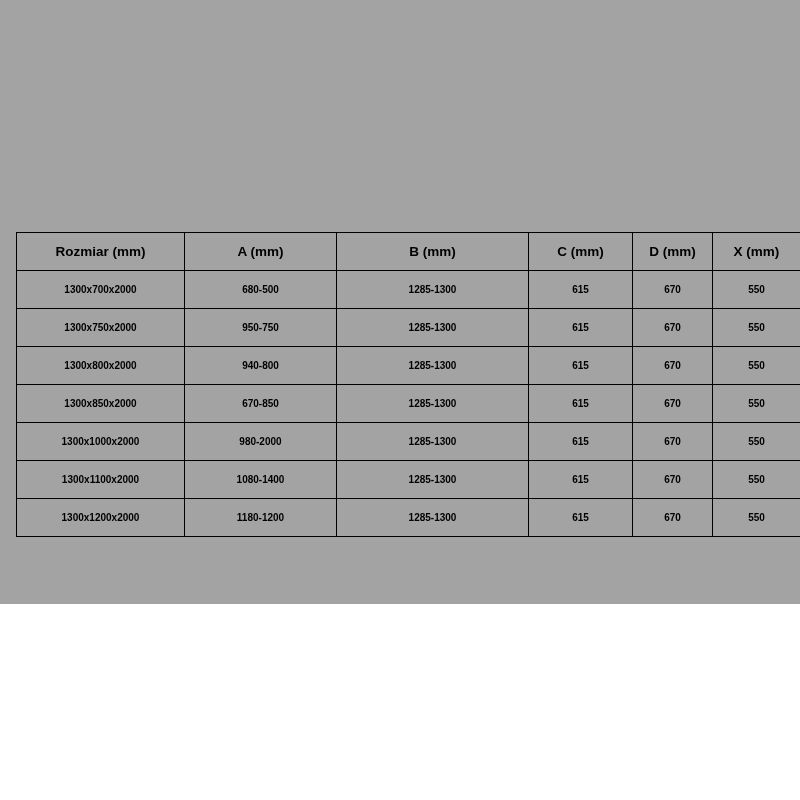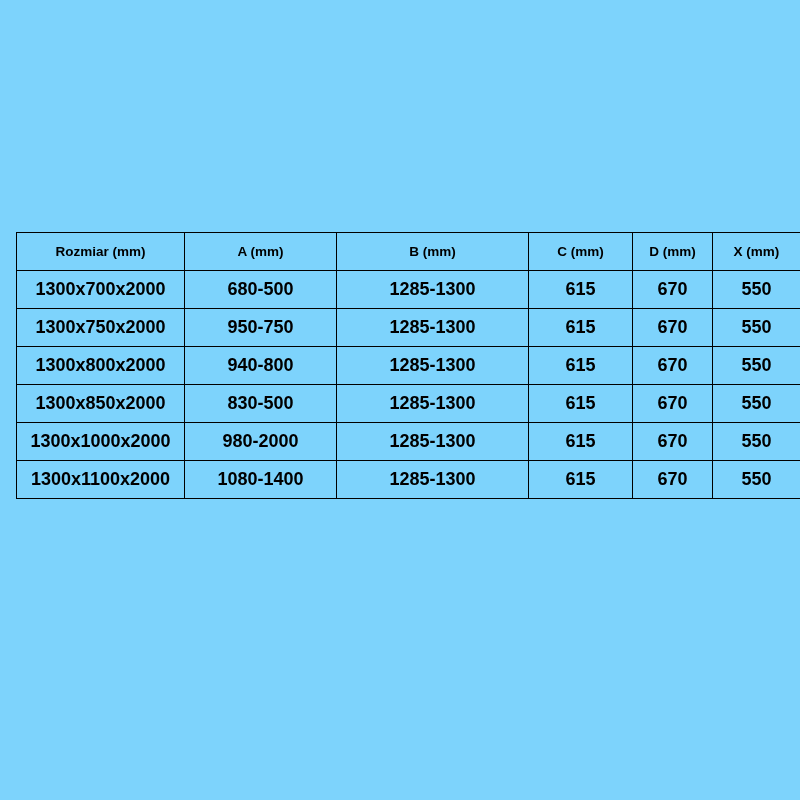--- a/index.html
+++ b/index.html
@@ -10,41 +10,41 @@
     height: 800px;
     overflow: hidden;
   }
   body {
     font-family: "Liberation Sans", sans-serif;
     color: #000000;
   }
   .sheet {
     position: relative;
     width: 800px;
-    height: 800px;
-    background: #7dd3fc;
+    height: 604px;
+    background: #a3a3a3;
   }
   .table-wrap {
     position: absolute;
     left: 16px;
     top: 232px;
     width: 768px;
   }
   table.size-table {
     border-collapse: collapse;
     width: 768px;
     table-layout: fixed;
   }
   table.size-table th,
   table.size-table td {
     border: 1px solid #000000;
     text-align: center;
     vertical-align: middle;
     height: 37px;
-    font-size: 18px;
+    font-size: 10px;
     font-weight: bold;
     color: #000000;
     padding: 0 2px;
     white-space: nowrap;
   }
   table.size-table thead th {
     font-size: 13.5px;
   }
   
   col.c0 { width: 168px; }
@@ -98,21 +98,21 @@
         <tr>
           <td>1300x800x2000</td>
           <td>940-800</td>
           <td>1285-1300</td>
           <td>615</td>
           <td>670</td>
           <td>550</td>
         </tr>
         <tr>
           <td>1300x850x2000</td>
-          <td>830-500</td>
+          <td>670-850</td>
           <td>1285-1300</td>
           <td>615</td>
           <td>670</td>
           <td>550</td>
         </tr>
         <tr>
           <td>1300x1000x2000</td>
           <td>980-2000</td>
           <td>1285-1300</td>
           <td>615</td>
@@ -120,16 +120,24 @@
           <td>550</td>
         </tr>
         <tr>
           <td>1300x1100x2000</td>
           <td>1080-1400</td>
           <td>1285-1300</td>
           <td>615</td>
           <td>670</td>
           <td>550</td>
         </tr>
+        <tr>
+          <td>1300x1200x2000</td>
+          <td>1180-1200</td>
+          <td>1285-1300</td>
+          <td>615</td>
+          <td>670</td>
+          <td>550</td>
+        </tr>
       </tbody>
     </table>
   </div>
 </div>
 
 </body></html>

